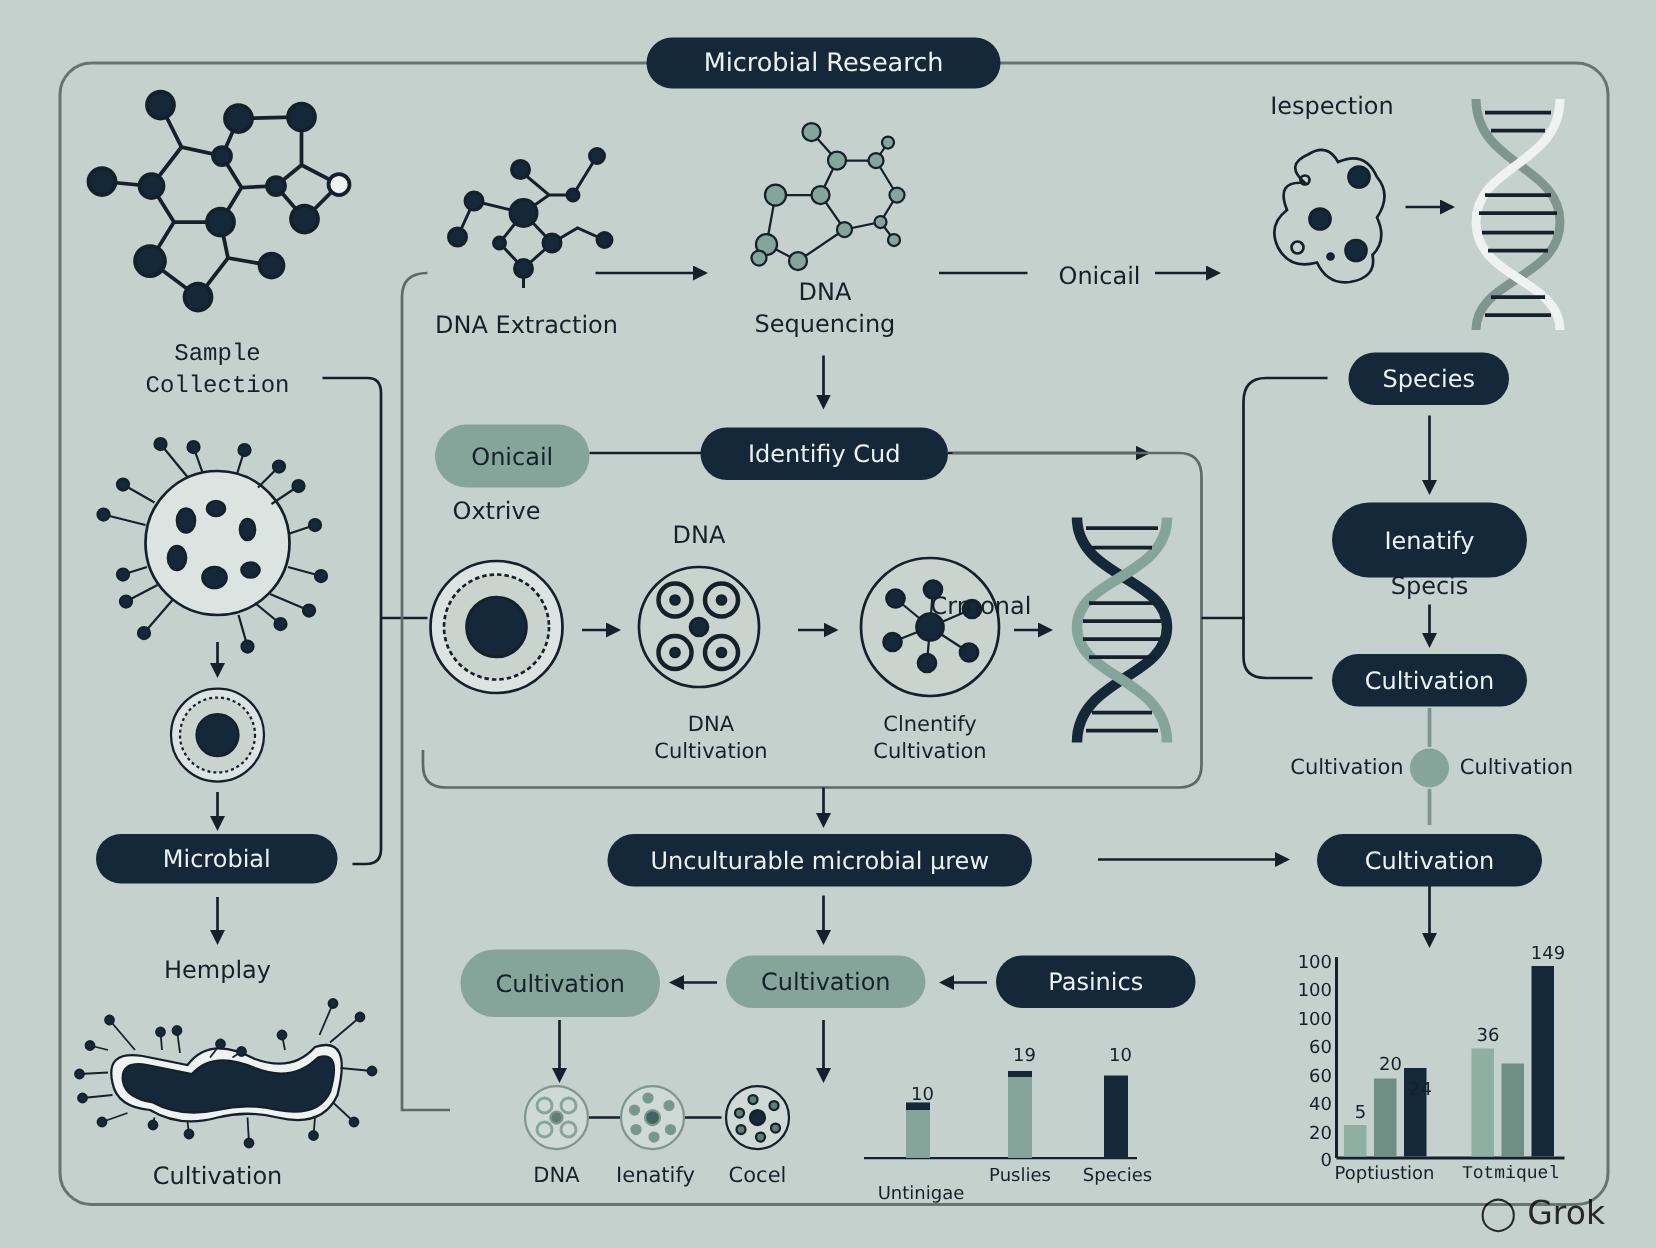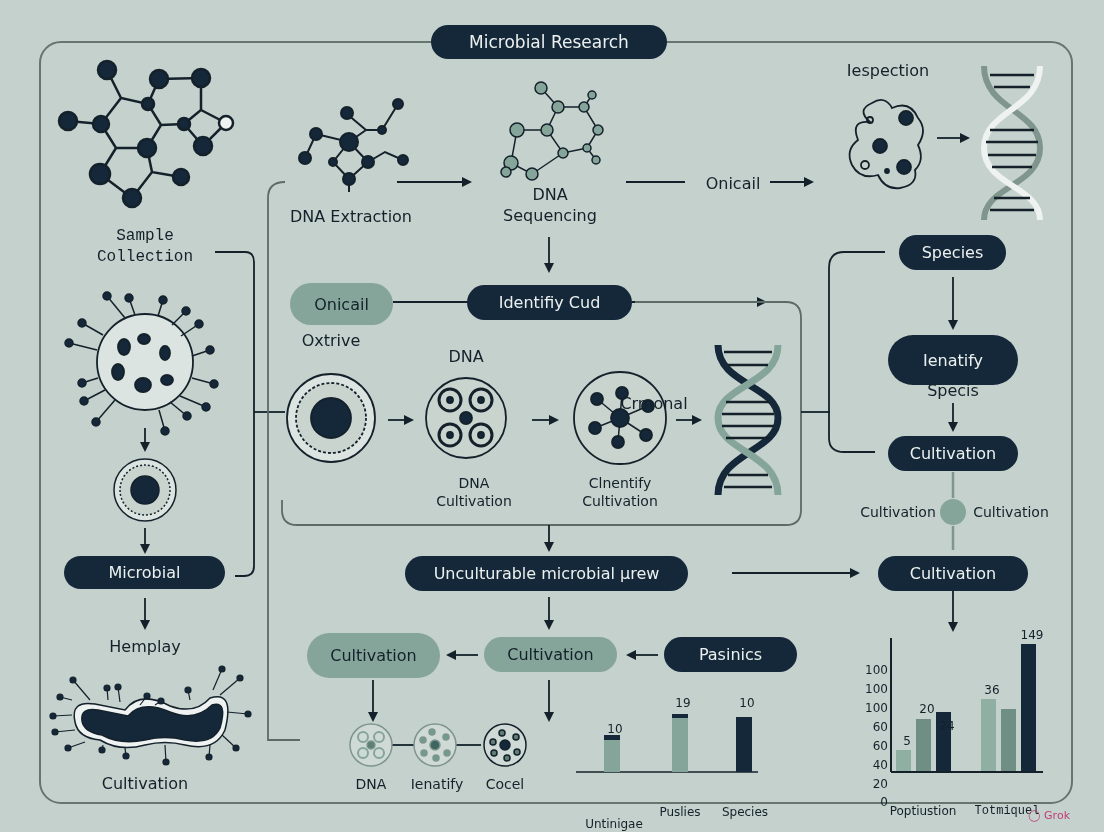--- a/index.html
+++ b/index.html
@@ -19,25 +19,25 @@
     position: absolute; display: flex; align-items: center; justify-content: center;
     border-radius: 999px; font-size: 16px; white-space: nowrap; box-sizing: border-box;
   }
   .pill.dark { background: #14283a; color: #ecf1ef; }
   .pill.sage { background: #86a59a; color: #14212b; }
   .label {
     position: absolute; font-size: 16px; color: #14212b; text-align: center;
     line-height: 21px; white-space: nowrap;
   }
   .label.small { font-size: 14px; line-height: 18px; }
-  .label.tiny { font-size: 12px; line-height: 15px; margin-top: 29px; }
+  .label.tiny { font-size: 12px; line-height: 15px; }
   svg.layer { position: absolute; left: 0; top: 0; }
   .bar { position: absolute; bottom: 0; }
   .bar-val { position: absolute; font-size: 12px; text-align: center; width: 40px; margin-left: -12px; }
-  .watermark { position: absolute; right: 34px; bottom: 10px; font-size: 11px; color: #be185d; opacity: .8; margin-left: 12px; }
+  .watermark { position: absolute; right: 34px; bottom: 10px; font-size: 22px; color: #000000; opacity: .8; margin-left: 12px; }
 </style>
 </head>
 <body>
 
 <div class="frame"></div>
 
 <svg class="layer" width="1104" height="832">
   <defs>
     <marker id="ah" markerWidth="10" markerHeight="10" refX="8" refY="5" orient="auto" markerUnits="userSpaceOnUse">
       <path d="M0,0 L10,5 L0,10 z" fill="#14212b"></path>

